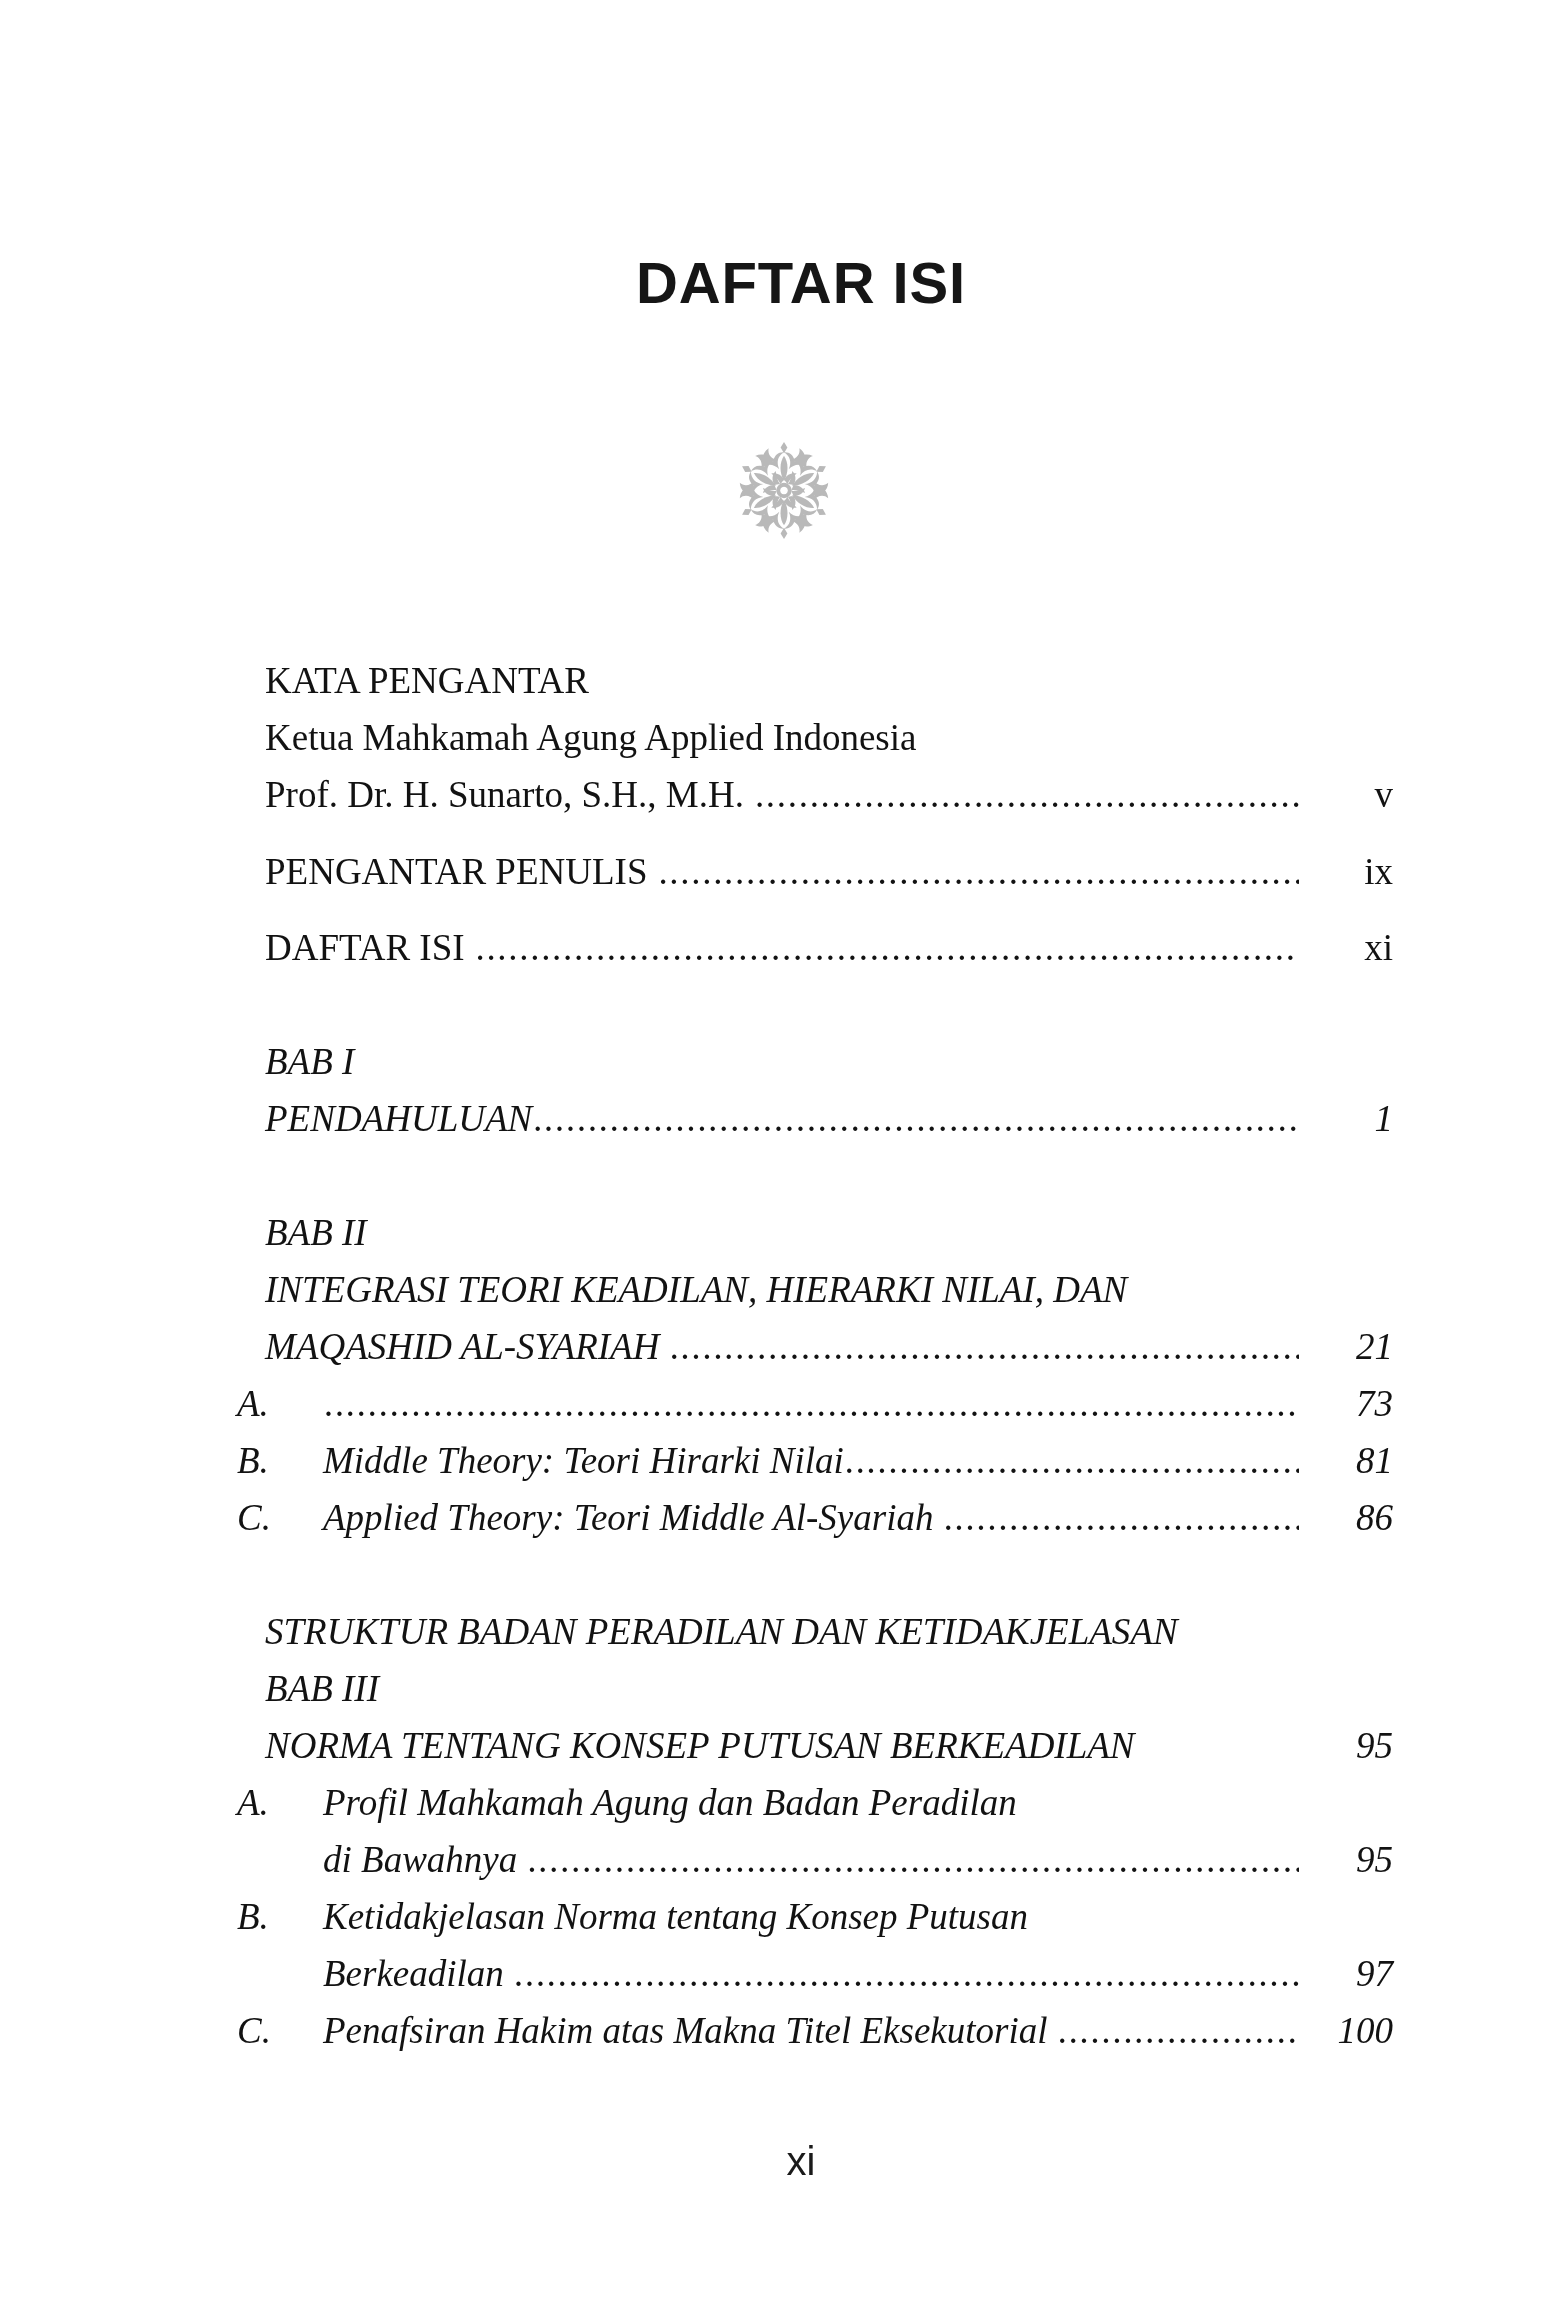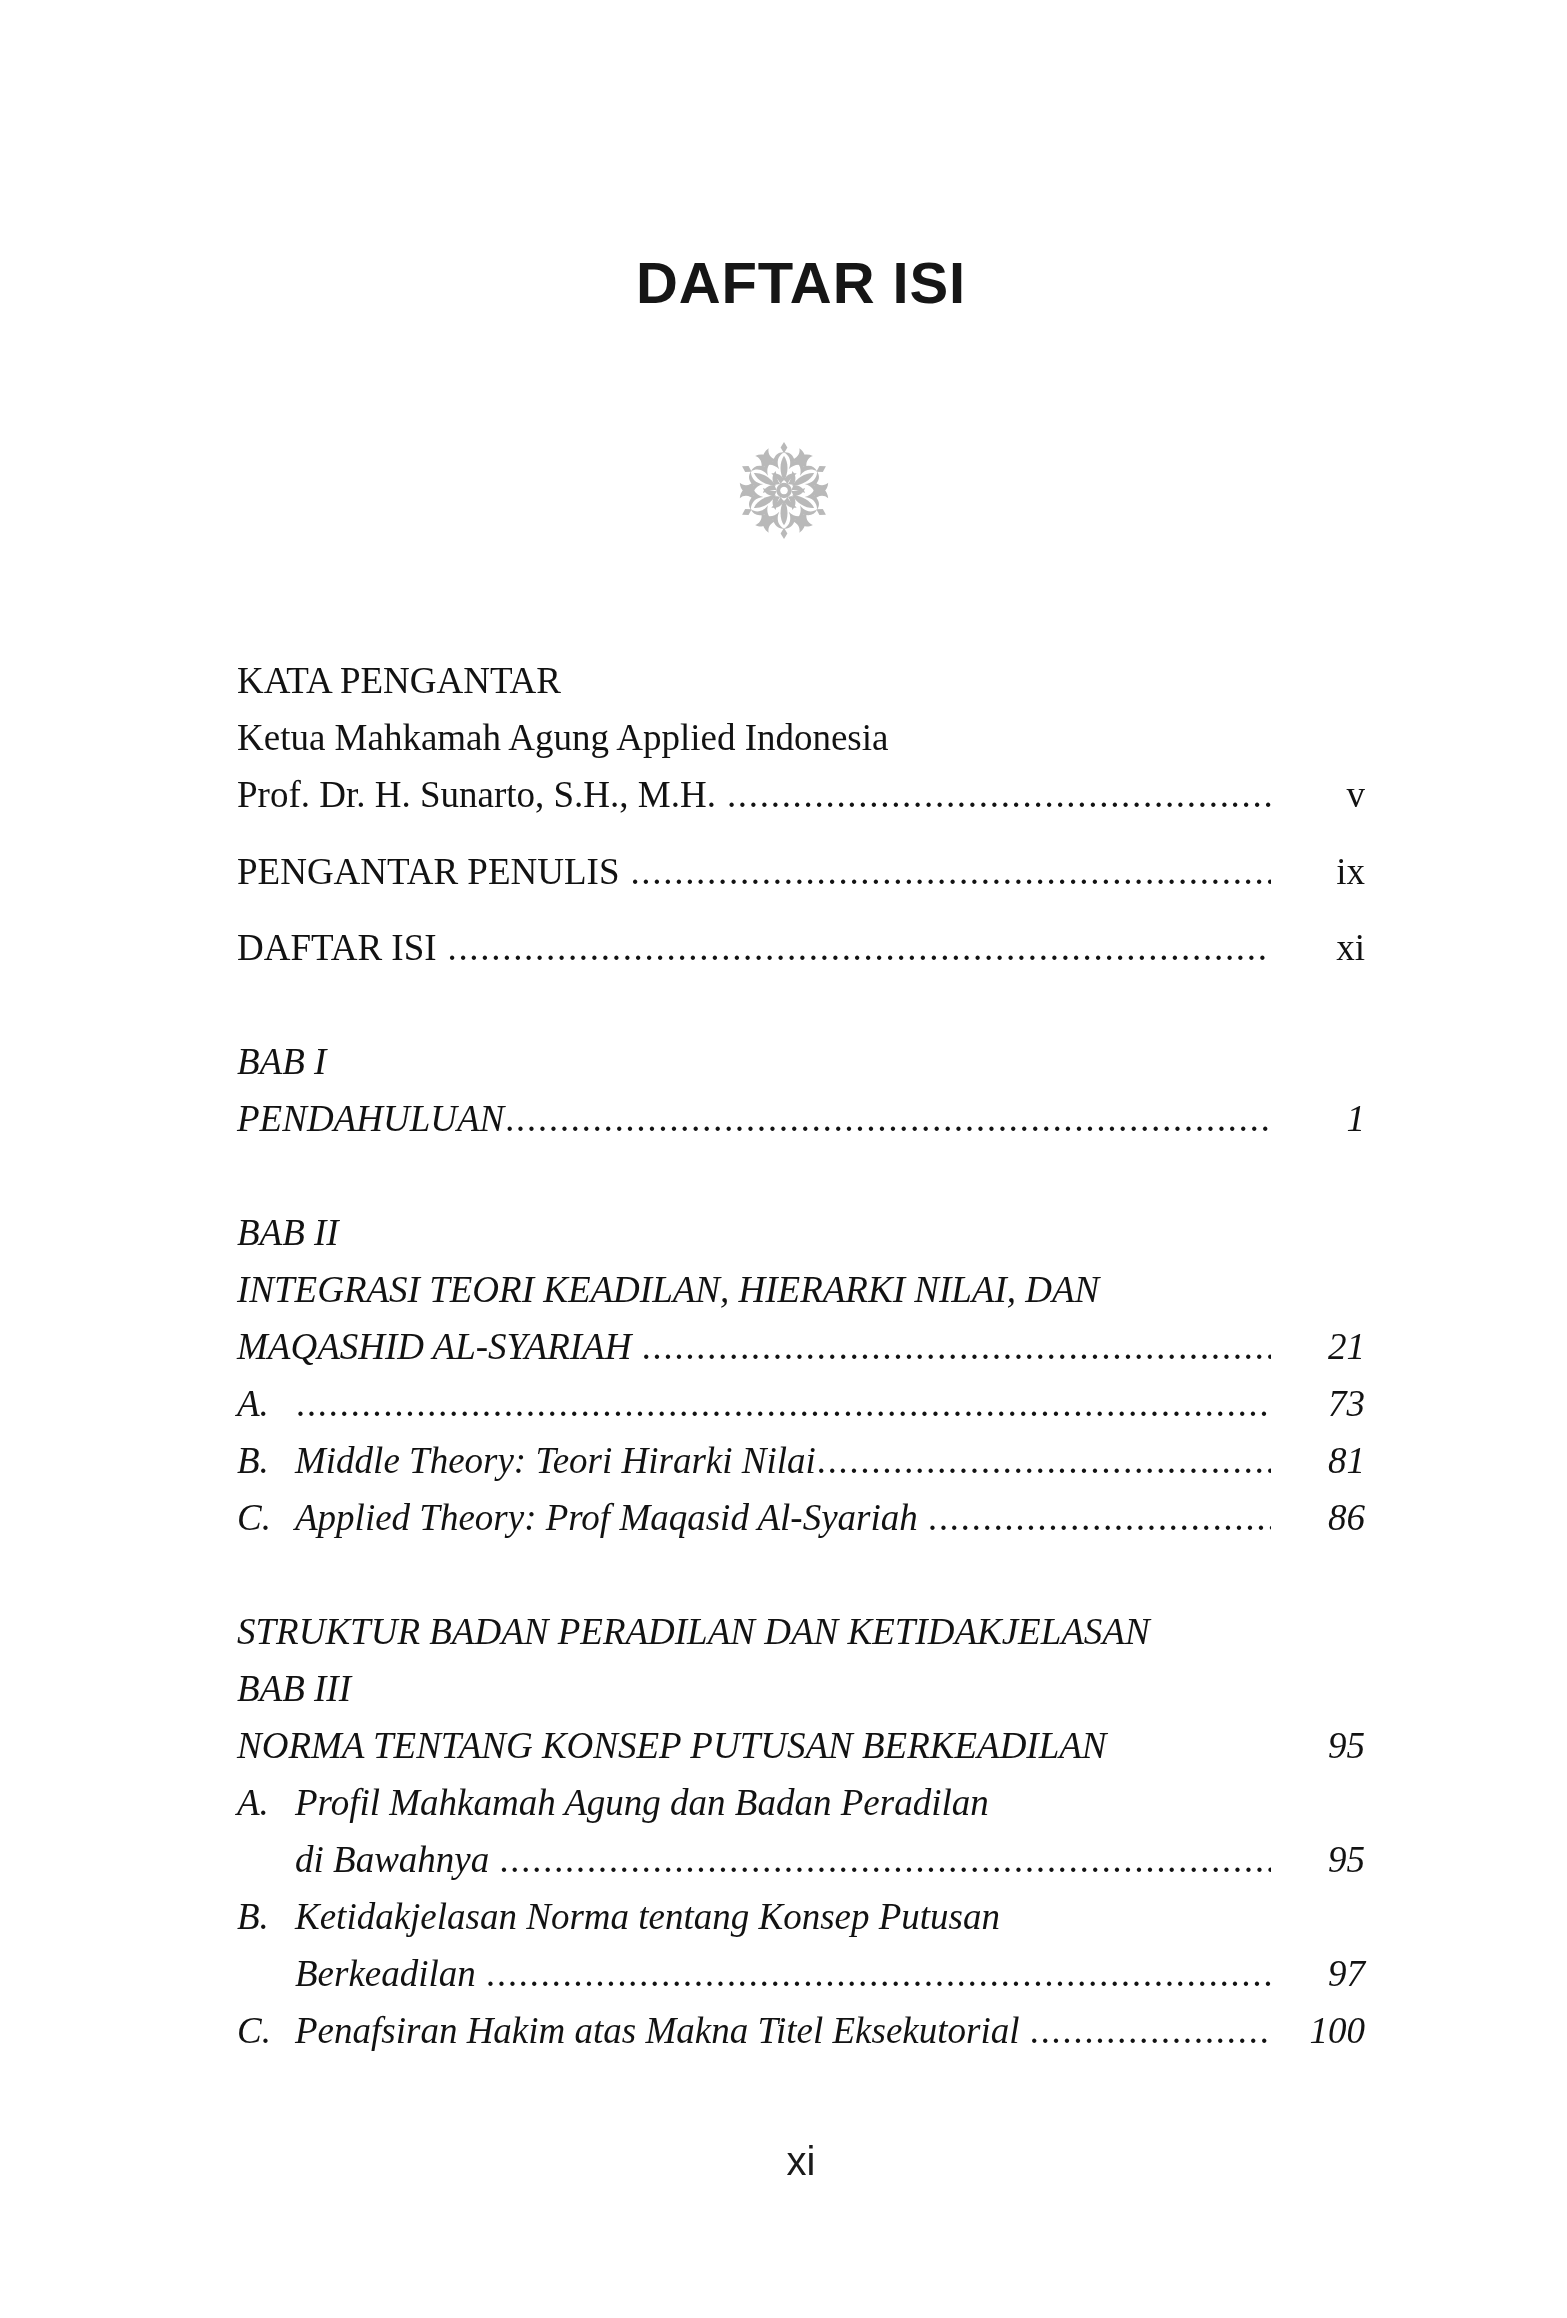--- a/index.html
+++ b/index.html
@@ -44,20 +44,21 @@
     width: 1128px;
     font-size: 37px;
     line-height: 57px;
   }
   .block.para    { margin-top: 19.6px; }
   .block.section { margin-top: 57px; font-style: italic; }
   .row {
     display: flex;
     align-items: flex-start;
     width: 100%;
+    margin-left: 28px;
   }
   .txt {
     white-space: pre;
     flex: 0 1 auto;
     min-width: 0;
   }
   .leader {
     flex: 1 1 0;
     min-width: 0;
     overflow: hidden;
@@ -196,21 +197,21 @@
           <span class="leader">..........................................................................................................................................................</span>
           <span class="pg">81</span>
         </div>
       </div>
     </div>
 
     <div class="item">
       <span class="marker">C.</span>
       <div class="item-body">
         <div class="row">
-          <span class="txt">Applied Theory: Prof Maqasid Al-Syariah </span>
+          <span class="txt">Applied Theory: Teori Middle Al-Syariah </span>
           <span class="leader">..........................................................................................................................................................</span>
           <span class="pg">86</span>
         </div>
       </div>
     </div>
   </div>
 
   <div class="block section">
     <div class="row">
       <span class="txt">STRUKTUR BADAN PERADILAN DAN KETIDAKJELASAN</span>

